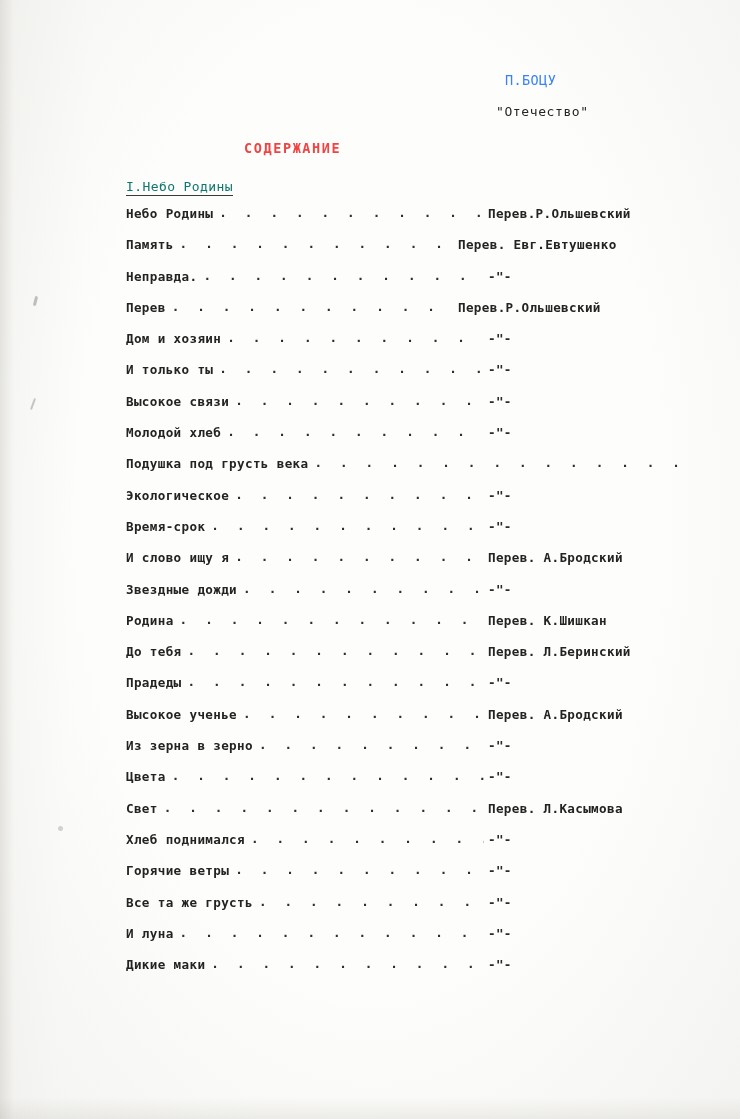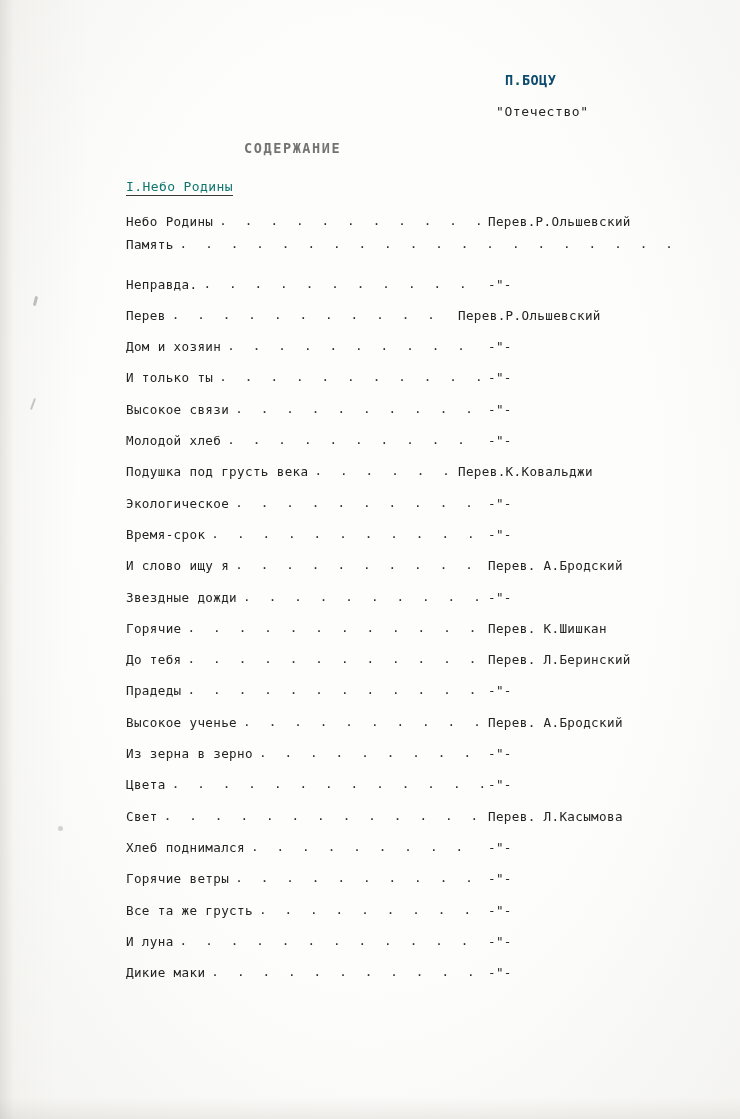--- a/index.html
+++ b/index.html
@@ -41,39 +41,39 @@
     background: linear-gradient(0deg, rgba(140,135,125,0.12), rgba(255,255,255,0));
     pointer-events: none;
   }
 
   .author {
     position: absolute;
     left: 505px;
     top: 72px;
     font-size: 13.5px;
     letter-spacing: 0.4px;
-    font-weight: 700;
-    color: #0c4a6e;
+    font-weight: 400;
+    color: #3b82f6;
   }
   .work-title {
     position: absolute;
     left: 496px;
     top: 104px;
     font-size: 13px;
     letter-spacing: 0.6px;
     color: #262626;
   }
   .toc-heading {
     position: absolute;
     left: 244px;
     top: 140px;
     font-size: 13.5px;
     letter-spacing: 1.6px;
     font-weight: 700;
-    color: #737373;
+    color: #ef4444;
   }
   .section-title {
     position: absolute;
     left: 126px;
     top: 179px;
     font-size: 13px;
     letter-spacing: 0.4px;
     color: #0f766e;
   }
   .section-title .underline {
@@ -88,20 +88,21 @@
     width: 570px;
   }
   .toc-row {
     display: flex;
     align-items: baseline;
     height: 31.3px;
     font-size: 12.6px;
     letter-spacing: 0.35px;
     color: #232323;
     white-space: nowrap;
+    font-weight: bold;
   }
   .entry {
     flex: 0 0 auto;
   }
   .dots {
     flex: 1 1 auto;
     overflow: hidden;
     white-space: nowrap;
     margin: 0 4px 0 6px;
     font-size: 12.6px;
@@ -113,21 +114,20 @@
     flex: 0 0 auto;
     text-align: left;
   }
   .translator.ditto {
     color: #2a2a2a;
   }
 
   
   .toc-row .translator {
     min-width: 0;
-    margin-top: 8px;
   }
   .w-r1 { width: 208px; }
   .w-r2 { width: 238px; }
   .w-r3 { width: 208px; }
 
   .smudge-a {
     position: absolute;
     left: 34px; top: 296px;
     width: 3px; height: 10px;
     background: rgba(80,80,80,0.35);
@@ -174,20 +174,21 @@
 
     <div class="toc-row">
       <span class="entry">Небо Родины</span>
       <span class="dots">. . . . . . . . . . . . . . . . . . . . . . . . . . . . . . . . . . . . . . . . .</span>
       <span class="translator w-r1">Перев.Р.Ольшевский</span>
     </div>
 
     <div class="toc-row">
       <span class="entry">Память</span>
       <span class="dots">. . . . . . . . . . . . . . . . . . . . . . . . . . . . . . . . . . . . . . . . .</span>
+      <span class="translator w-r2">Перев. Евг.Евтушенко</span>
     </div>
 
     <div class="toc-row">
       <span class="entry">Неправда.</span>
       <span class="dots">. . . . . . . . . . . . . . . . . . . . . . . . . . . . . . . . . . . . . . . . .</span>
       <span class="translator ditto w-r1">-"-</span>
     </div>
 
     <div class="toc-row">
       <span class="entry">Перев</span>
@@ -215,21 +216,20 @@
 
     <div class="toc-row">
       <span class="entry">Молодой хлеб</span>
       <span class="dots">. . . . . . . . . . . . . . . . . . . . . . . . . . . . . . . . . . . . . . . . .</span>
       <span class="translator ditto w-r1">-"-</span>
     </div>
 
     <div class="toc-row">
       <span class="entry">Подушка под грусть века</span>
       <span class="dots">. . . . . . . . . . . . . . . . . . . . . . . . . . . . . . . . . . . . . . . . .</span>
-      <span class="translator w-r2">Перев.К.Ковальджи</span>
     </div>
 
     <div class="toc-row">
       <span class="entry">Экологическое</span>
       <span class="dots">. . . . . . . . . . . . . . . . . . . . . . . . . . . . . . . . . . . . . . . . .</span>
       <span class="translator ditto w-r1">-"-</span>
     </div>
 
     <div class="toc-row">
       <span class="entry">Время-срок</span>
@@ -243,21 +243,21 @@
       <span class="translator w-r1">Перев. А.Бродский</span>
     </div>
 
     <div class="toc-row">
       <span class="entry">Звездные дожди</span>
       <span class="dots">. . . . . . . . . . . . . . . . . . . . . . . . . . . . . . . . . . . . . . . . .</span>
       <span class="translator ditto w-r3">-"-</span>
     </div>
 
     <div class="toc-row">
-      <span class="entry">Горячие</span>
+      <span class="entry">Родина</span>
       <span class="dots">. . . . . . . . . . . . . . . . . . . . . . . . . . . . . . . . . . . . . . . . .</span>
       <span class="translator w-r1">Перев. К.Шишкан</span>
     </div>
 
     <div class="toc-row">
       <span class="entry">До тебя</span>
       <span class="dots">. . . . . . . . . . . . . . . . . . . . . . . . . . . . . . . . . . . . . . . . .</span>
       <span class="translator w-r1">Перев. Л.Беринский</span>
     </div>
 

